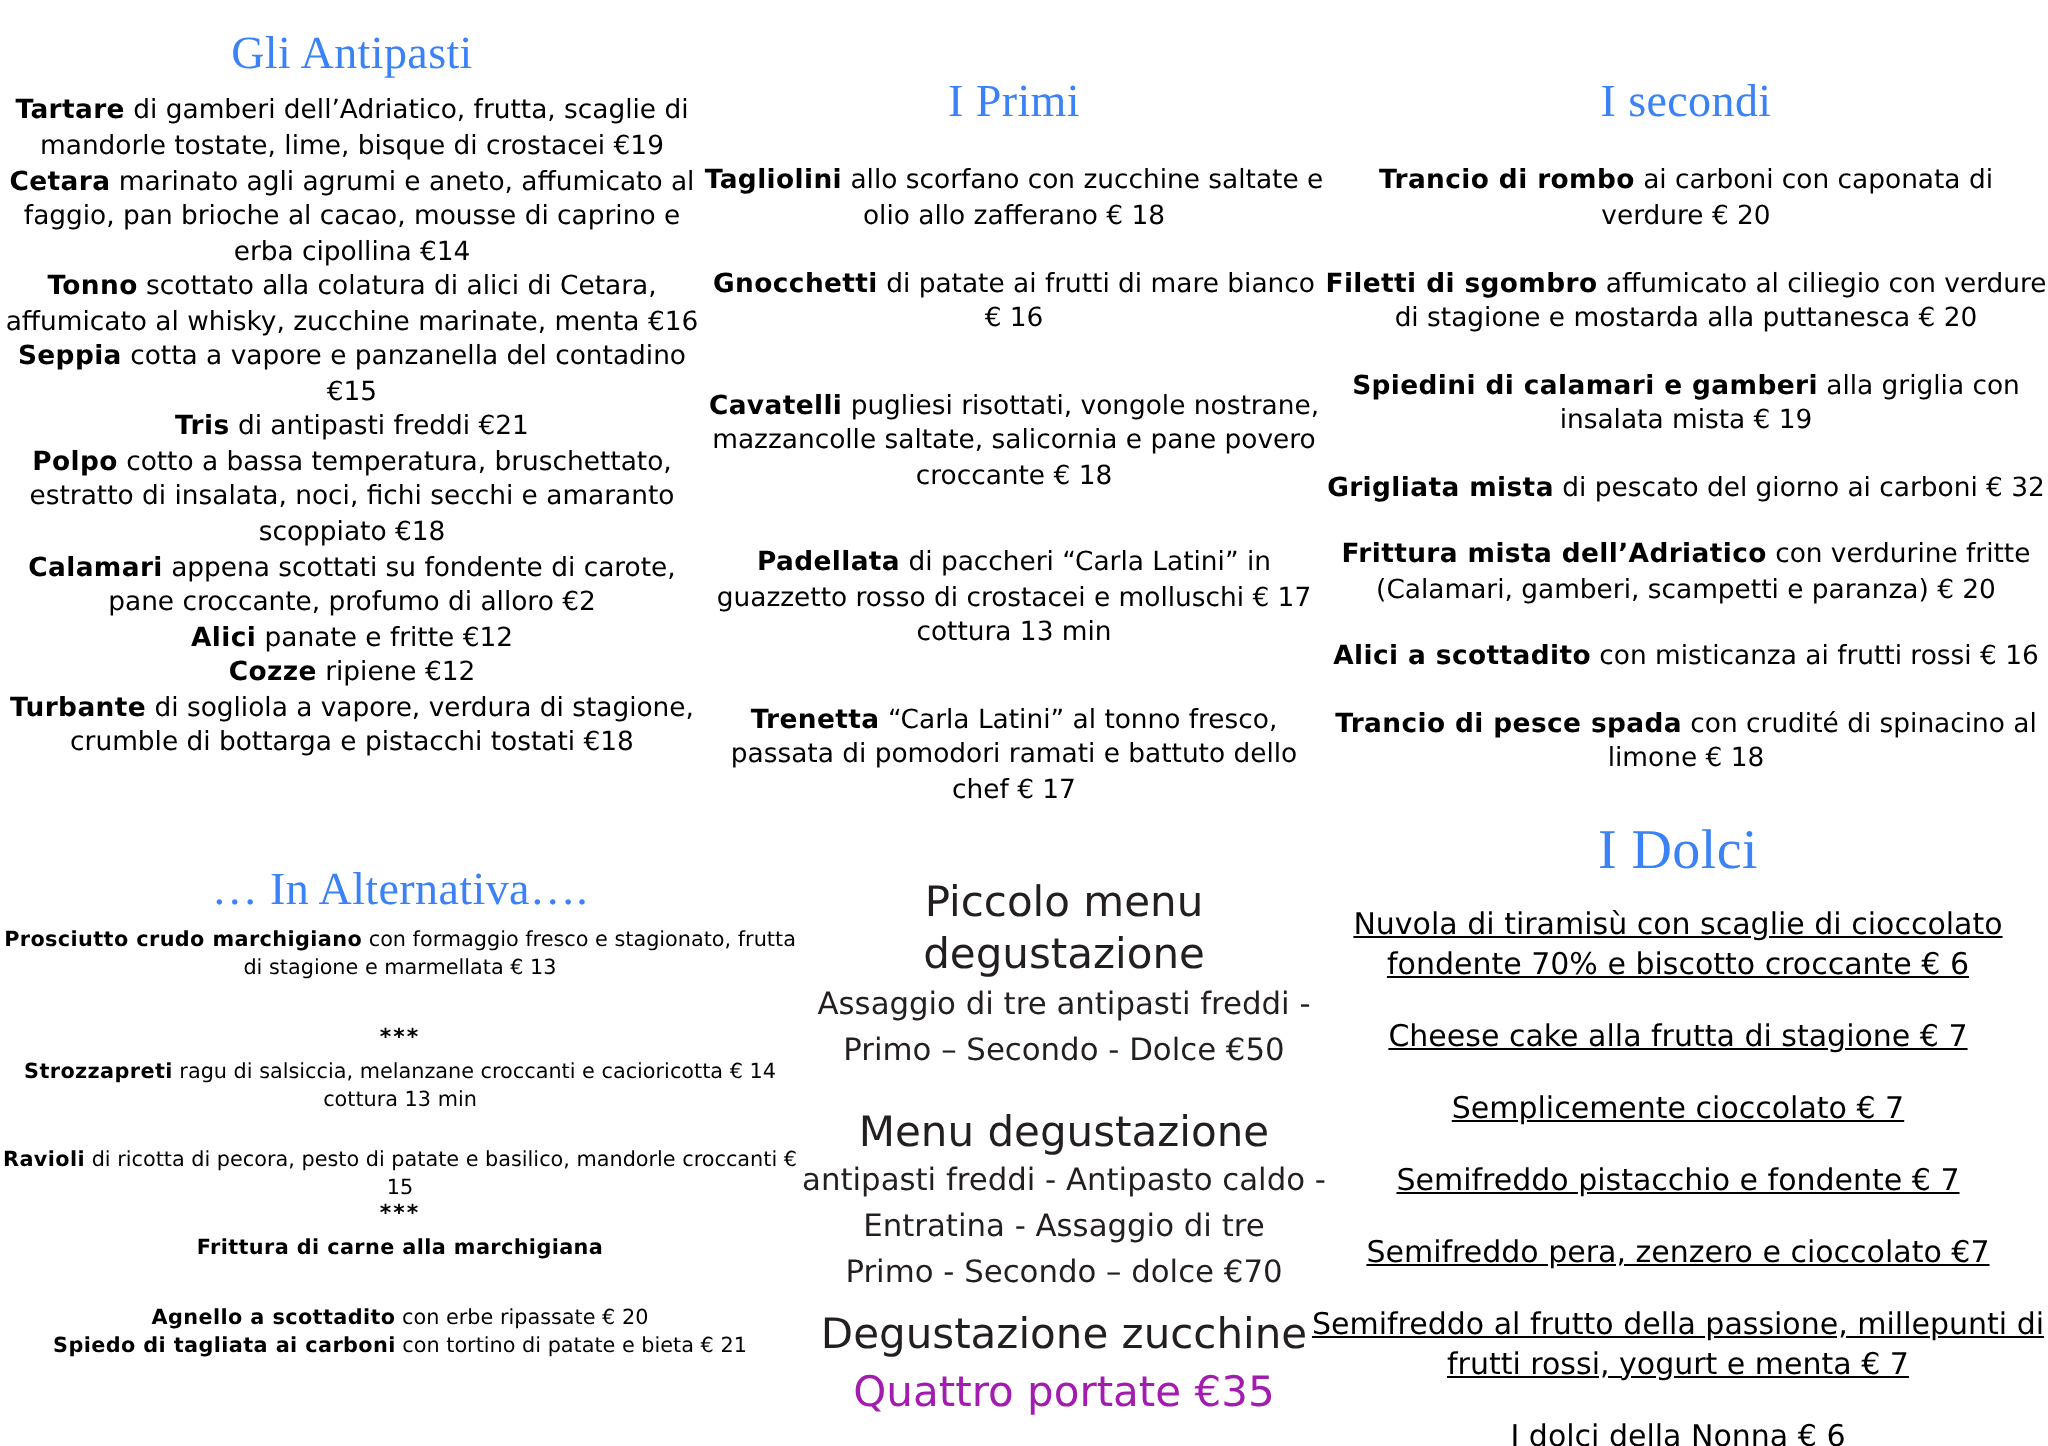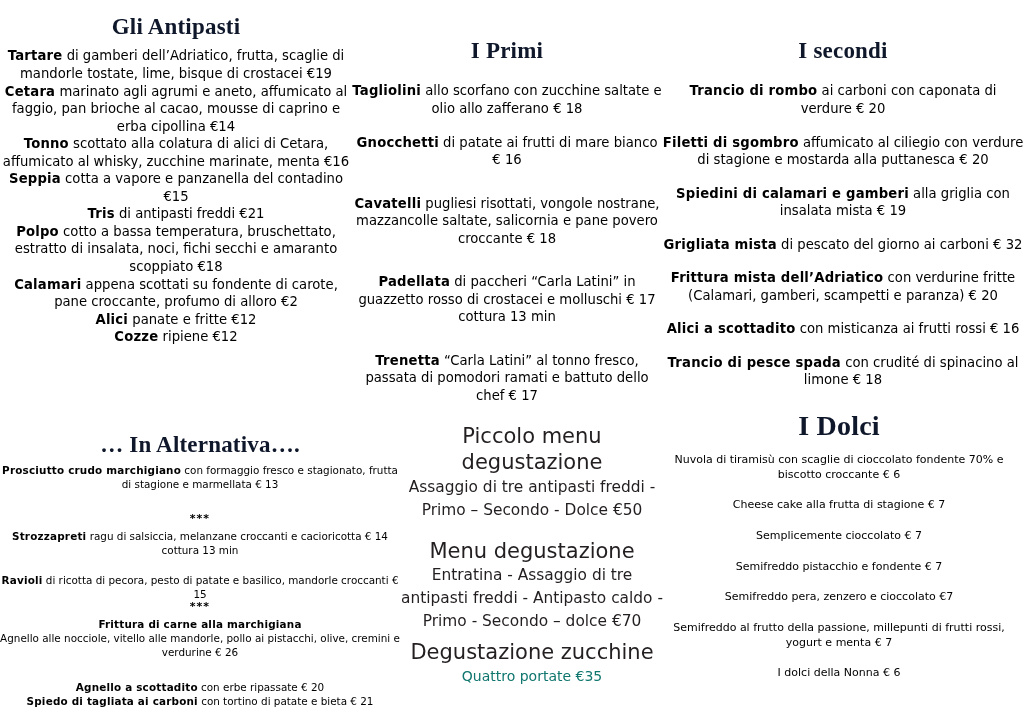--- a/index.html
+++ b/index.html
@@ -26,67 +26,67 @@
   .col {
     position: absolute;
     box-sizing: border-box;
     text-align: center;
   }
 
   
   #col-antipasti   { left: 0px;   top: 14px;  width: 352px; }
   #col-alternativa { left: 0px;   top: 432px; width: 400px; }
   #col-primi       { left: 352px; top: 38px;  width: 310px; }
-  #col-degustazioni{ left: 396px; top: 423px; width: 272px; }
+  #col-degustazioni{ left: 396px; top: 438px; width: 272px; }
   #col-secondi     { left: 662px; top: 38px;  width: 362px; }
   #col-dolci       { left: 654px; top: 410px; width: 370px; }
 
   
   .section-title {
     font-family: "Liberation Serif", "DejaVu Serif", serif;
-    font-weight: 700;
-    color: #0f172a;
+    font-weight: 400;
+    color: #3b82f6;
     letter-spacing: 0.2px;
     line-height: 1.15;
   }
   .title-lg { font-size: 23px; }
   .title-md { font-size: 28px; }
 
   
   .item {
     font-family: "DejaVu Sans", sans-serif;
     line-height: 1.33;
     color: #000;
   }
   .item b, .item .nm {
     font-weight: 700;
     letter-spacing: 0.2px;
   }
 
   .size-a  { font-size: 13.2px; }   
   .size-sm { font-size: 10.4px; }   
-  .size-xs { font-size: 11px; }    
+  .size-xs { font-size: 15px; text-decoration: underline; }    
 
   .deg-title {
     font-family: "DejaVu Sans", sans-serif;
     font-size: 21px;
     font-weight: 400;
     color: #231f20;
     line-height: 1.25;
   }
   .deg-line {
     font-family: "DejaVu Sans", sans-serif;
     font-size: 15.4px;
     color: #231f20;
     line-height: 1.5;
   }
   .deg-sub {
     font-family: "DejaVu Sans", sans-serif;
-    font-size: 14px;
-    color: #0f766e;
+    font-size: 21px;
+    color: #a21caf;
     line-height: 1.5;
   }
 
   .stars {
     font-family: "DejaVu Sans", sans-serif;
     font-size: 11px;
     font-weight: 700;
     letter-spacing: 1px;
     line-height: 1;
   }
@@ -129,20 +129,23 @@
     </div>
     <div class="item size-a">
       <b class="nm">Calamari</b><span> appena scottati su fondente di carote, pane croccante, profumo di alloro €2</span>
     </div>
     <div class="item size-a">
       <b class="nm">Alici</b><span> panate e fritte €12</span>
     </div>
     <div class="item size-a">
       <b class="nm">Cozze</b><span> ripiene €12</span>
     </div>
+    <div class="item size-a">
+      <b class="nm">Turbante</b><span> di sogliola a vapore, verdura di stagione, crumble di bottarga e pistacchi tostati €18</span>
+    </div>
   </div>
 
   <div class="col" id="col-alternativa">
     <div class="section-title title-lg">… In Alternativa….</div>
     <div class="gap-2"></div>
 
     <div class="item size-sm">
       <b class="nm">Prosciutto crudo  marchigiano</b><span> con formaggio fresco e stagionato, frutta di stagione e marmellata  € 13</span>
     </div>
 
@@ -158,23 +161,20 @@
 
     <div class="item size-sm">
       <b class="nm">Ravioli</b><span> di ricotta di pecora, pesto di patate e basilico, mandorle croccanti € 15</span>
     </div>
 
     <div class="stars">***</div>
     <div class="gap-2"></div>
 
     <div class="item size-sm">
       <b class="nm">Frittura di carne alla marchigiana</b>
-    </div>
-    <div class="item size-sm">
-      <span>Agnello alle nocciole, vitello alle mandorle, pollo ai pistacchi, olive, cremini e verdurine € 26</span>
     </div>
 
     <div class="gap-8"></div>
 
     <div class="item size-sm">
       <b class="nm">Agnello a  scottadito</b><span> con erbe ripassate € 20</span>
     </div>
     <div class="item size-sm">
       <b class="nm">Spiedo  di  tagliata ai  carboni</b><span> con tortino di patate e bieta € 21</span>
     </div>
@@ -213,22 +213,22 @@
     <div>
       <div class="deg-title">Piccolo menu degustazione</div>
       <div class="deg-line">Assaggio di tre antipasti freddi -</div>
       <div class="deg-line">Primo – Secondo - Dolce €50</div>
     </div>
 
     <div class="gap-6"></div>
 
     <div>
       <div class="deg-title">Menu degustazione</div>
+      <div class="deg-line">antipasti freddi - Antipasto caldo -</div>
       <div class="deg-line">Entratina - Assaggio di tre</div>
-      <div class="deg-line">antipasti freddi - Antipasto caldo -</div>
       <div class="deg-line">Primo - Secondo – dolce €70</div>
     </div>
 
     <div class="gap-2"></div>
 
     <div>
       <div class="deg-title">Degustazione zucchine</div>
       <div class="deg-sub">Quattro portate €35</div>
     </div>
   </div>

